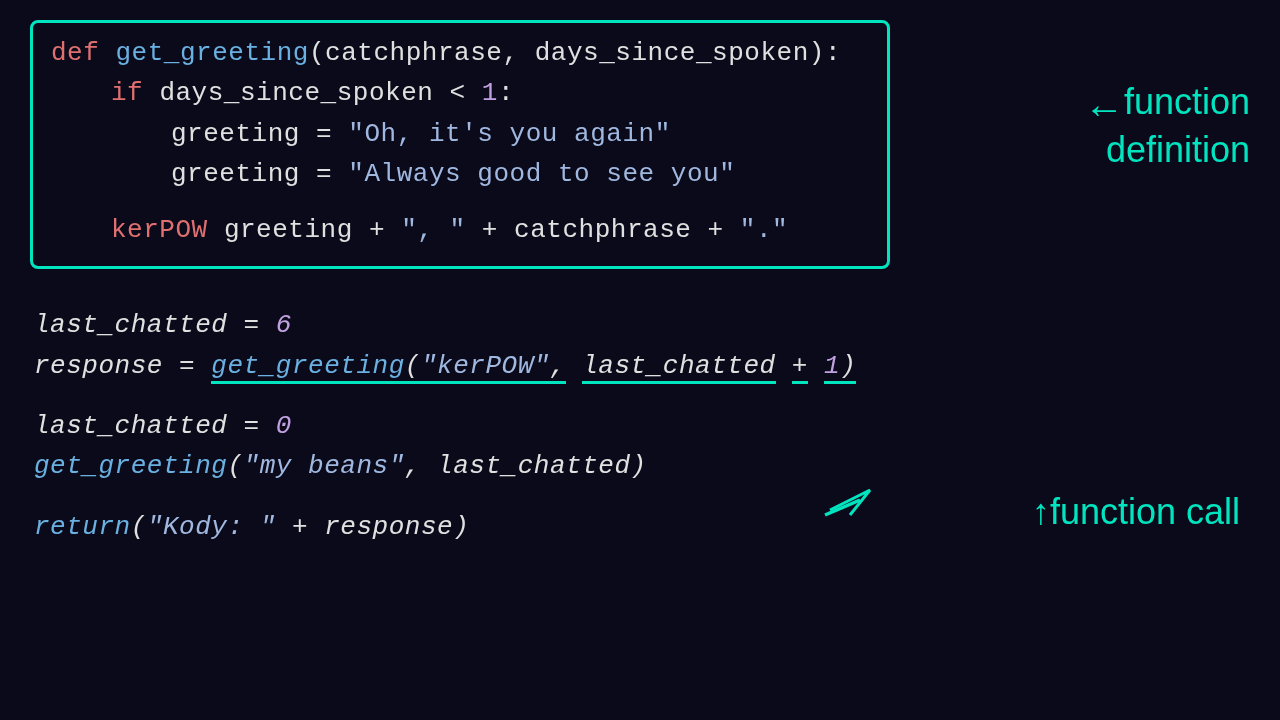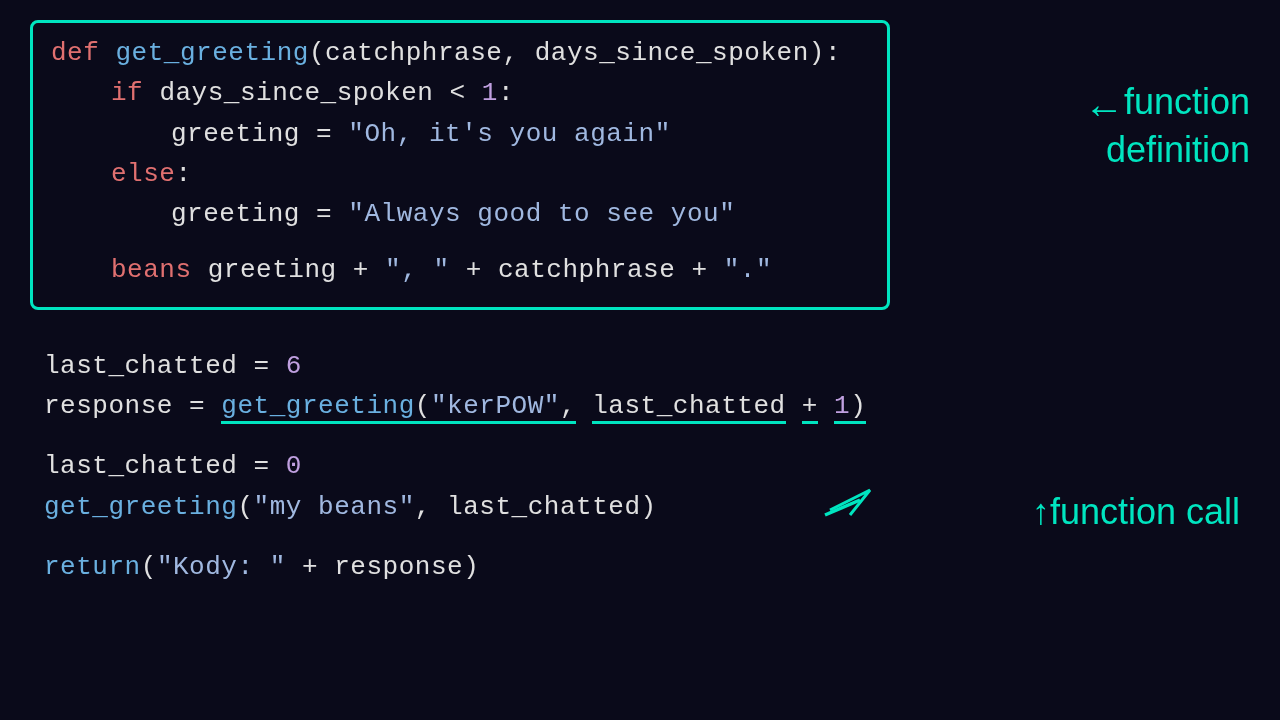--- a/index.html
+++ b/index.html
@@ -52,21 +52,22 @@
     .indent1 { display: inline-block; width: 60px; }
     .indent2 { display: inline-block; width: 120px; }
 
     .line { display: block; white-space: pre; }
 
     
     .code-outside {
       font-size: 26px;
       line-height: 1.6;
       letter-spacing: 0.02em;
-      margin-left: 14px;
+      margin-left: 4px;
+      font-style: italic;
     }
 
     
     .func-call-underline {
       text-decoration: none;
       border-bottom: 3px solid #00e5c0;
     }
 
     
     .annotation {
@@ -109,23 +110,22 @@
 <body>
 
 <div class="code-area">
 
   
   <div class="func-box">
     <div class="code-block">
       <span class="line"><span class="kw-def">def</span> <span class="fn-name">get_greeting</span><span class="punctuation">(</span><span class="var">catchphrase</span><span class="punctuation">,</span> <span class="var">days_since_spoken</span><span class="punctuation">):</span></span>
       <span class="line"><span class="indent1"></span><span class="kw-if">if</span> <span class="var">days_since_spoken</span> <span class="op">&lt;</span> <span class="num">1</span><span class="punctuation">:</span></span>
       <span class="line"><span class="indent2"></span><span class="var">greeting</span> <span class="op">=</span> <span class="str">"Oh, it's you again"</span></span>
-      <span class="line"><span class="indent1"></span><span class="kw-else">else</span><span class="punctuation">:</span></span>
       <span class="line"><span class="indent2"></span><span class="var">greeting</span> <span class="op">=</span> <span class="str">"Always good to see you"</span></span>
-      <span class="line" style="margin-top:16px;"><span class="indent1"></span><span class="kw-return">beans</span> <span class="var">greeting</span> <span class="op">+</span> <span class="str">", "</span> <span class="op">+</span> <span class="var">catchphrase</span> <span class="op">+</span> <span class="str">"."</span></span>
+      <span class="line" style="margin-top:16px;"><span class="indent1"></span><span class="kw-return">kerPOW</span> <span class="var">greeting</span> <span class="op">+</span> <span class="str">", "</span> <span class="op">+</span> <span class="var">catchphrase</span> <span class="op">+</span> <span class="str">"."</span></span>
     </div>
   </div>
 
   
   <div class="code-outside">
     <div class="code-block">
       <span class="line"><span class="var">last_chatted</span> <span class="op">=</span> <span class="num">6</span></span>
       <span class="line"><span class="var">response</span> <span class="op">=</span> <span class="fn-name func-call-underline">get_greeting</span><span class="punctuation func-call-underline">(</span><span class="str func-call-underline">"kerPOW"</span><span class="punctuation func-call-underline">,</span> <span class="var func-call-underline">last_chatted</span> <span class="op func-call-underline">+</span> <span class="num func-call-underline">1</span><span class="punctuation func-call-underline">)</span></span>
       <span class="line" style="margin-top:20px;"><span class="var">last_chatted</span> <span class="op">=</span> <span class="num">0</span></span>
       <span class="line"><span class="fn-name">get_greeting</span><span class="punctuation">(</span><span class="str">"my beans"</span><span class="punctuation">,</span> <span class="var">last_chatted</span><span class="punctuation">)</span></span>

